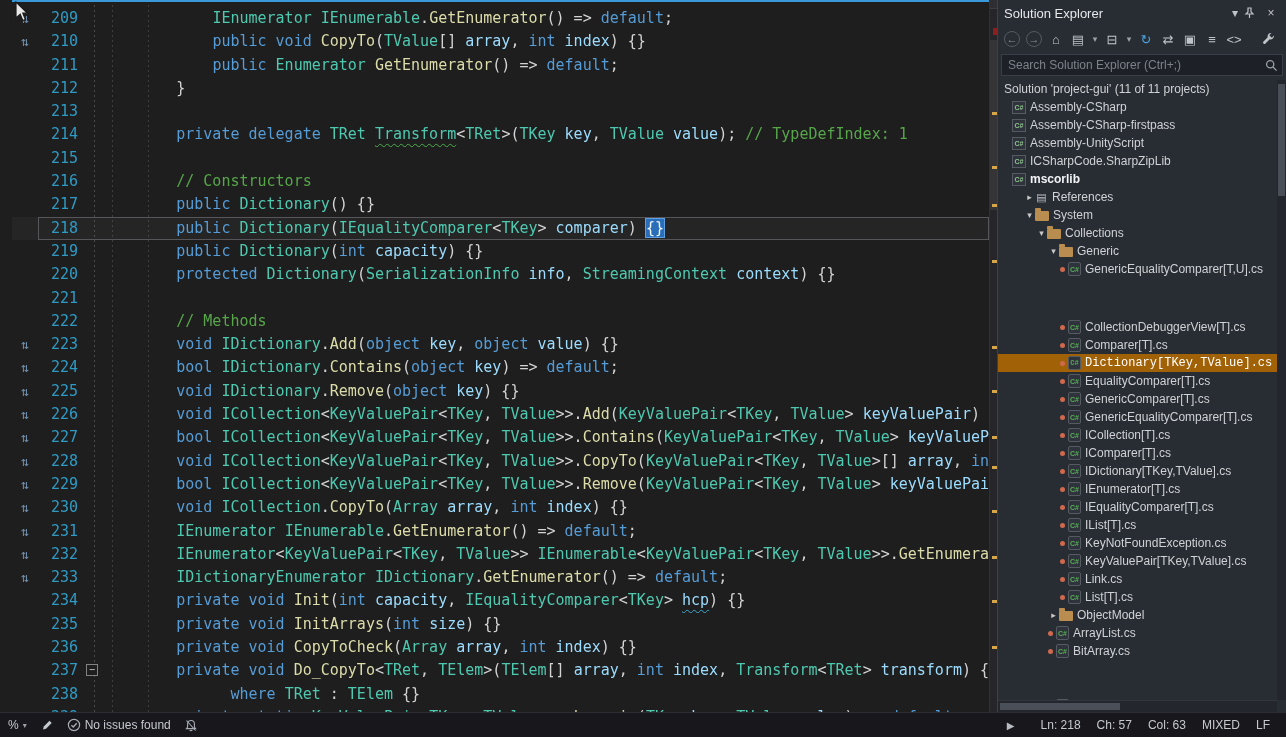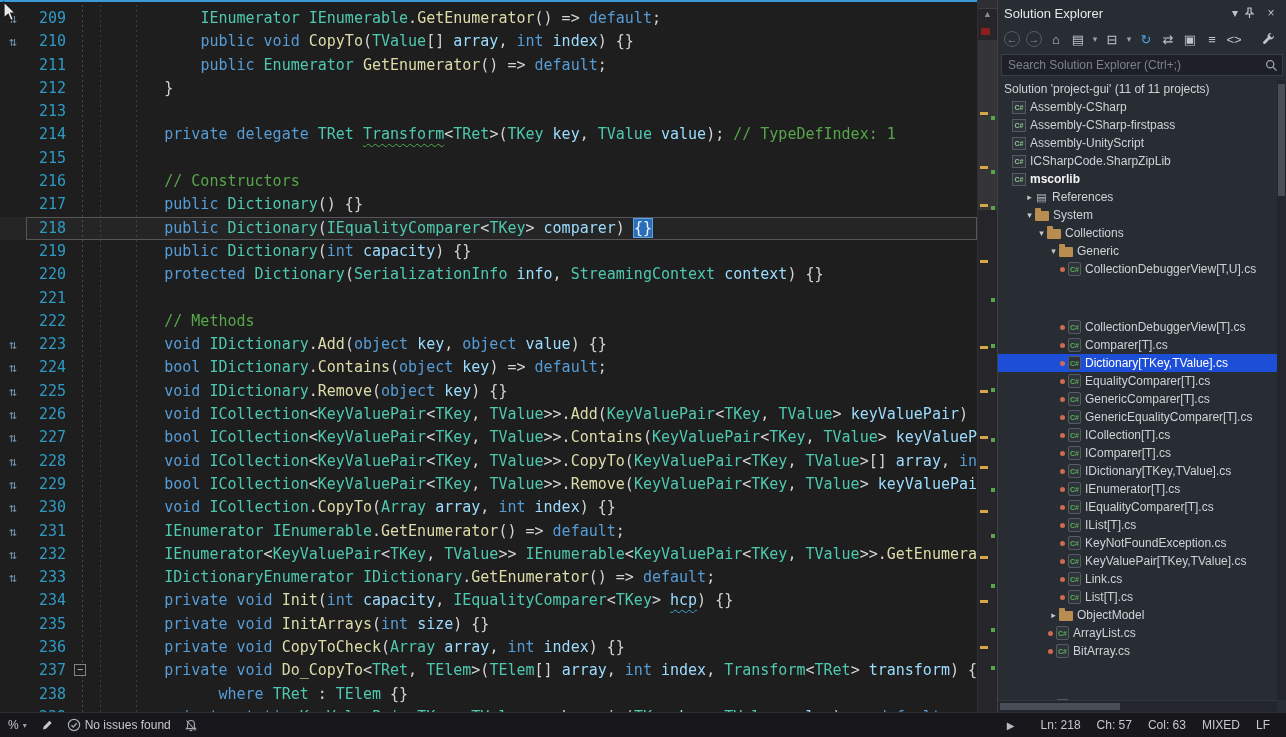--- a/index.html
+++ b/index.html
@@ -1,21 +1,21 @@
 <!DOCTYPE html>
 <html><head>
 <meta charset="utf-8">
 <style>
   * { margin:0; padding:0; box-sizing:border-box; }
   html,body { background:#111; }
   .app { position:relative; width:1286px; height:737px; background:#1e1e1e; overflow:hidden;
          font-family:"Liberation Sans",sans-serif; }
 
   
-  .editor { position:absolute; left:0; top:0; width:997px; height:712px; background:#1e1e1e; overflow:hidden; }
+  .editor { position:absolute; left:12px; top:0; width:997px; height:712px; background:#1e1e1e; overflow:hidden; }
   .editor-accent { position:absolute; left:0; top:0; width:977px; height:2px; background:#3a99d8; z-index:6; }
   .outline-dash { position:absolute; left:82px; top:0; bottom:0; width:1px;
      background:repeating-linear-gradient(to bottom,#4a4a4a 0 2px,transparent 2px 5px); }
   .iguide { position:absolute; top:0; bottom:0; width:1px;
      background:repeating-linear-gradient(to bottom,#3d3d3d 0 2px,transparent 2px 5px); }
   .ig0 { left:100px; } .ig1 { left:136px; }
   #code-lines { position:absolute; top:7px; left:0; right:20px; }
   .line-row { display:flex; height:23.3px; line-height:23.3px; position:relative;
      font-family:"DejaVu Sans Mono",monospace; font-size:15px; white-space:pre; }
   .col-gicon { width:26px; flex:none; text-align:center; color:#6f8ca8; font-size:13px; }
@@ -58,21 +58,21 @@
   .tbx.small { width:10px; font-size:9px; color:#9aa0a8; }
   .tbx.circ { border:1px solid #565b62; border-radius:50%; width:16px; height:16px; font-size:11px; margin:0 2px; color:#8b9097; }
   .tbx.blue { color:#4aa3e0; }
   .sx-search { margin:2px 3px 4px 3px; height:22px; background:#1d2027; border:1px solid #3a3f47;
      display:flex; align-items:center; padding:0 4px 0 6px; }
   .sx-search input { flex:1; background:transparent; border:none; outline:none; color:#c8ccd2;
      font-size:12px; font-family:"Liberation Sans",sans-serif; }
   .sx-search input::placeholder { color:#7d828a; }
   .sx-tree { position:absolute; top:80px; bottom:12px; left:0; right:9px; overflow:hidden; }
   .trow { height:18px; display:flex; align-items:center; font-size:12px; white-space:nowrap; }
-  .trow.sel { background:#1d4ed8; color:#fff; }
+  .trow.sel { background:#a16207; color:#fff;font-family:Liberation Mono, monospace; }
   .trow.bold .tlabel { font-weight:bold; color:#f2f4f7; }
   .arrow { width:11px; flex:none; font-size:9px; color:#c8c8c8; text-align:center; }
   .tlabel { margin-left:4px; }
   .ic-folder { position:relative; width:14px; height:10px; background:#b98d4f; border-radius:1px; flex:none; margin-top:1px; }
   .ic-folder::before { content:""; position:absolute; top:-3px; left:0; width:6px; height:3px;
      background:#b98d4f; border-radius:1px 1px 0 0; }
   .ic-file { width:13px; height:14px; background:#2f333b; border:1px solid #565b63; border-radius:2px;
      color:#55b155; font-size:7px; font-weight:bold; display:flex; align-items:center; justify-content:center; flex:none; }
   .ic-proj { width:14px; height:13px; background:#2f333b; border:1px solid #565b63;
      color:#8fc48f; font-size:7px; font-weight:bold; display:flex; align-items:center; justify-content:center; flex:none; }
@@ -260,21 +260,21 @@
           <span class="tlabel">Collections</span>
         </div>
         <div class="trow" style="padding-left: 50px;">
           <span class="arrow">▾</span>
           <span class="ic-folder"></span>
           <span class="tlabel">Generic</span>
         </div>
         <div class="trow" style="padding-left: 62px;">
           <span class="vcs-dot"></span>
           <span class="ic-file">C#</span>
-          <span class="tlabel">CollectionDebuggerView[T,U].cs</span>
+          <span class="tlabel">GenericEqualityComparer[T,U].cs</span>
         </div>
         <div class="trow" style="padding-left: 62px; margin-top: 40px;">
           <span class="vcs-dot"></span>
           <span class="ic-file">C#</span>
           <span class="tlabel">CollectionDebuggerView[T].cs</span>
         </div>
         <div class="trow" style="padding-left: 62px;">
           <span class="vcs-dot"></span>
           <span class="ic-file">C#</span>
           <span class="tlabel">Comparer[T].cs</span>

